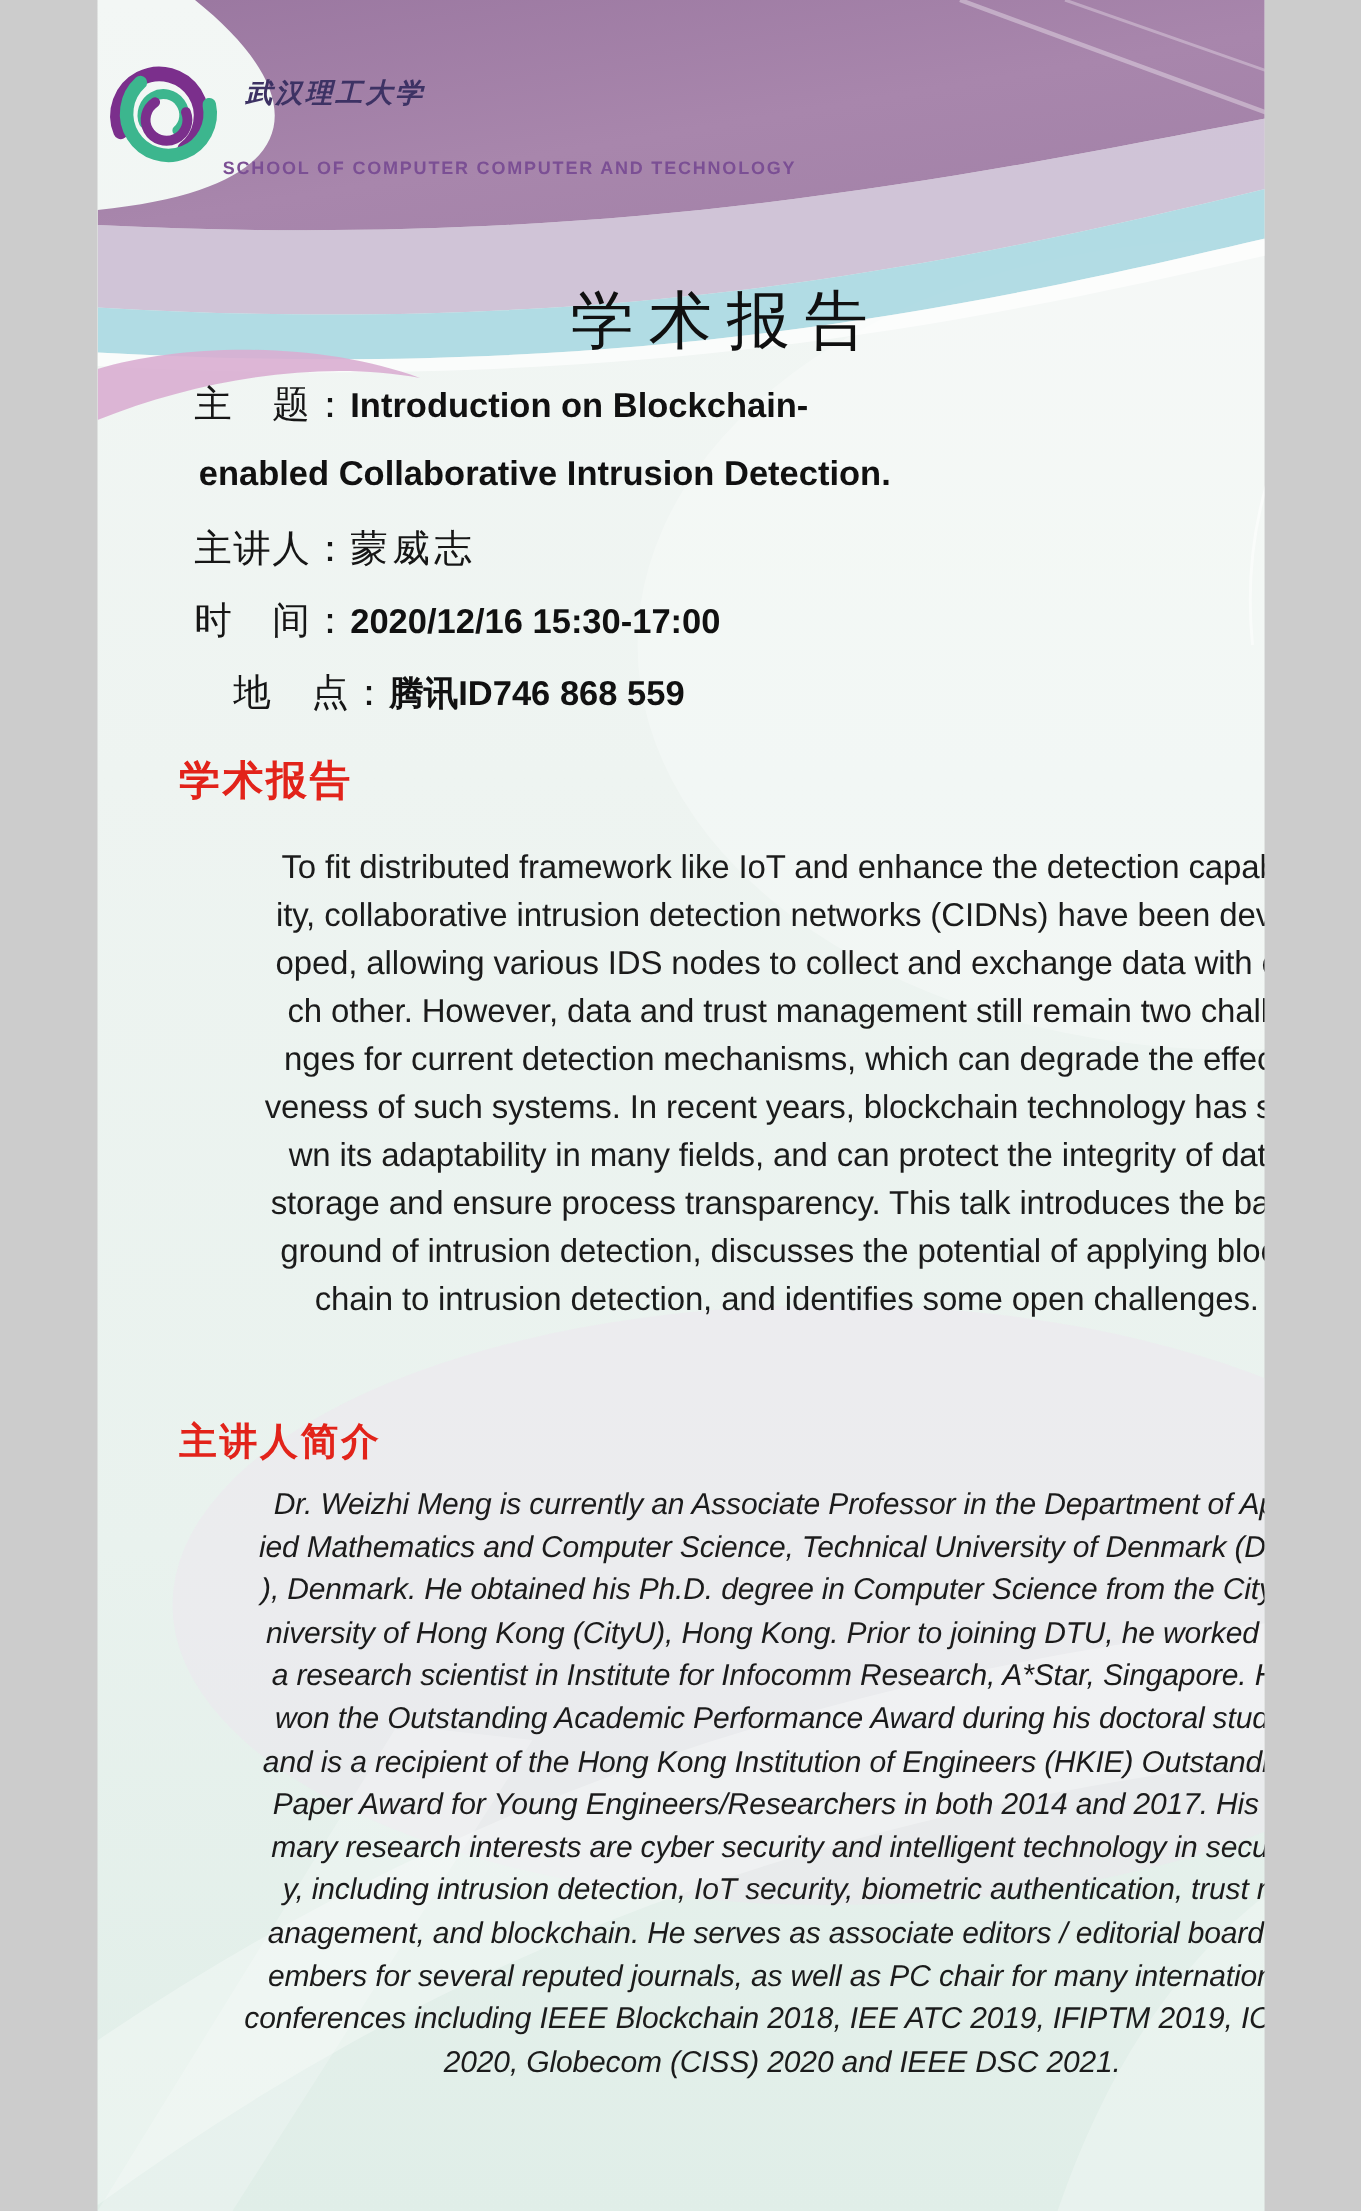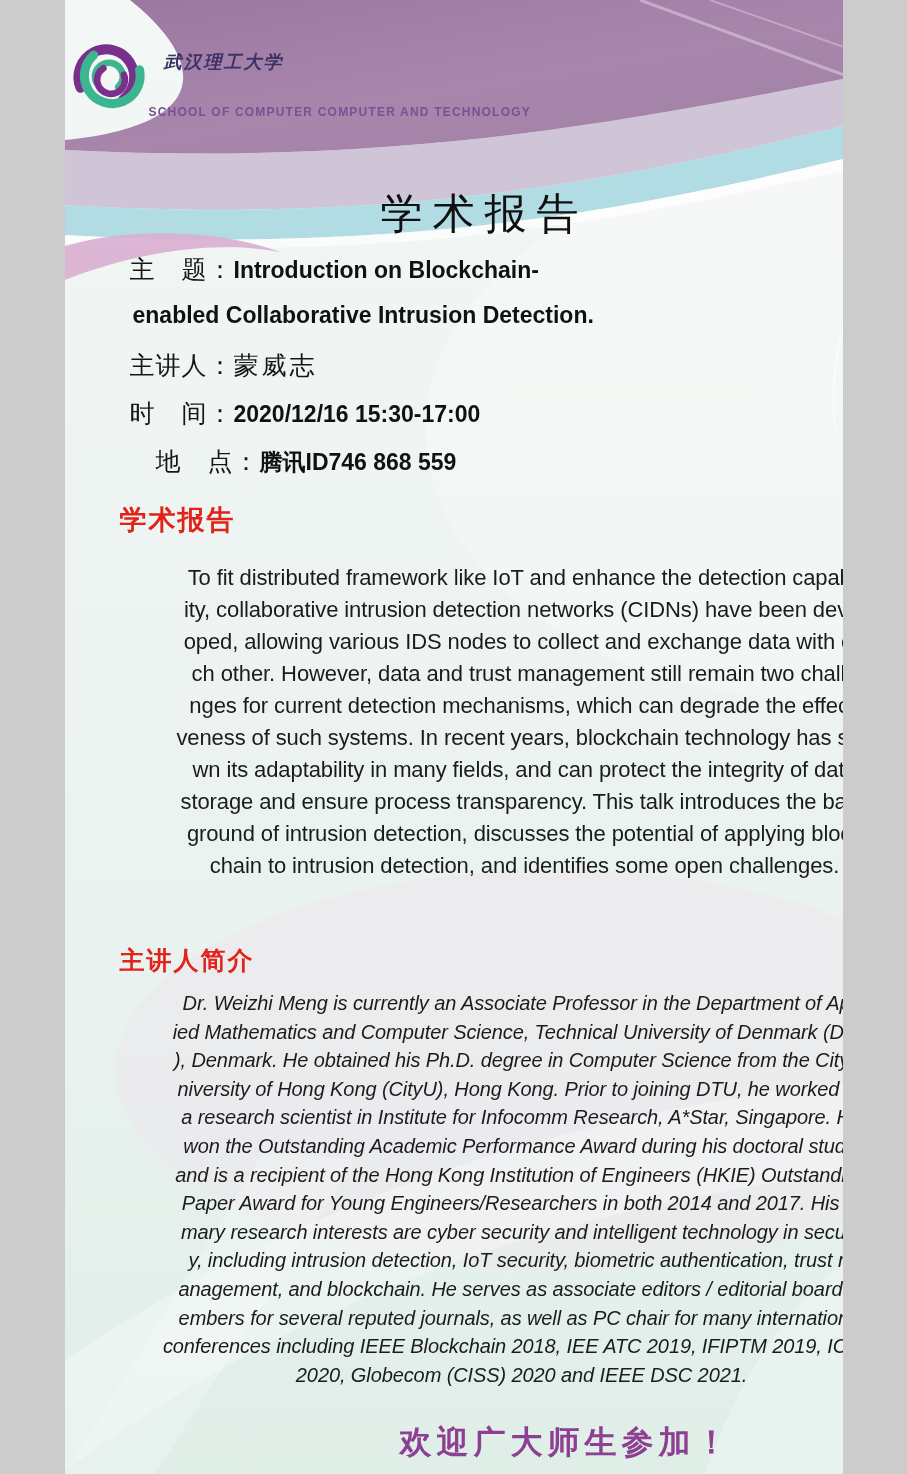--- a/index.html
+++ b/index.html
@@ -171,15 +171,14 @@
 won the Outstanding Academic Performance Award during his doctoral study,
 and is a recipient of the Hong Kong Institution of Engineers (HKIE) Outstanding
  Paper Award for Young Engineers/Researchers in both 2014 and 2017. His pri
 mary research interests are cyber security and intelligent technology in securit
 y, including intrusion detection, IoT security, biometric authentication, trust m
 anagement, and blockchain. He serves as associate editors / editorial board m
 embers for several reputed journals, as well as PC chair for many international
 conferences including IEEE Blockchain 2018, IEE ATC 2019, IFIPTM 2019, ICICS
 2020, Globecom (CISS) 2020 and IEEE DSC 2021.</div>
 
-  <div class="welcome">欢迎广大师生参加！</div>
 
 </div>
 
 </body></html>

